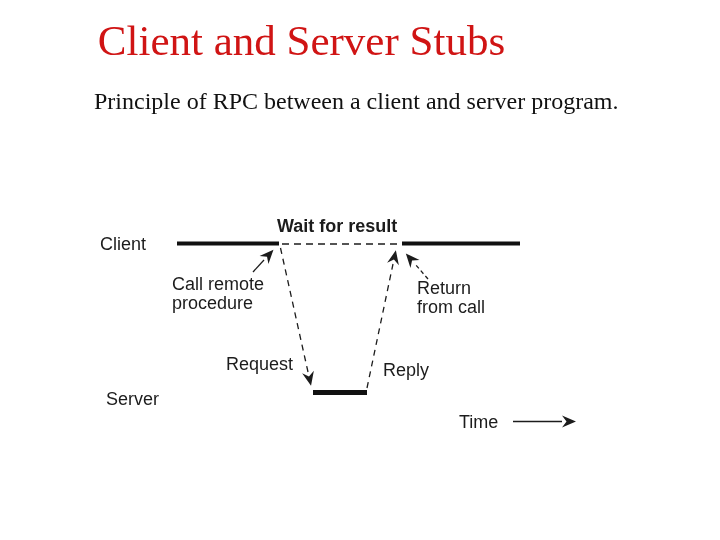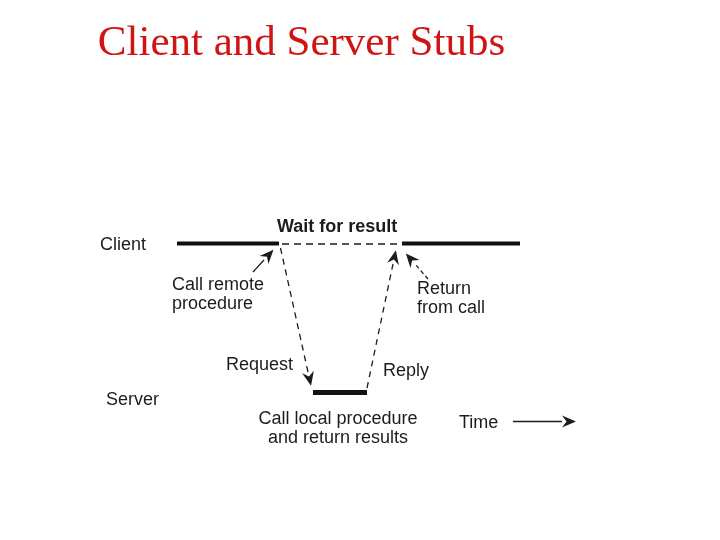--- a/index.html
+++ b/index.html
@@ -51,20 +51,21 @@
   .lbl-call-local  { left: 253px; top: 409px; width: 170px; text-align: center; }
   .lbl-time        { left: 459px; top: 413px; }
 </style>
 </head>
 <body>
 
 <div class="slide">
 
   <div class="title">Client and Server Stubs</div>
 
+  <div class="subtitle">Principle of RPC between a client and server program.</div>
 
   <svg class="diagram-svg" width="720" height="540" viewBox="0 0 720 540">
     <defs>
       <marker id="arrowhead" markerUnits="userSpaceOnUse" markerWidth="18" markerHeight="14" refX="2" refY="7" orient="auto">
         <polygon points="16,7 2,1 6.5,7 2,13" fill="#1c1c1c"></polygon>
       </marker>
     </defs>
 
     <line x1="177" y1="243.5" x2="279" y2="243.5" stroke="#111111" stroke-width="4"></line>
     <line x1="282" y1="244" x2="399" y2="244" stroke="#1c1c1c" stroke-width="1.4" stroke-dasharray="7,5"></line>
@@ -92,18 +93,16 @@
 
   <div class="dlabel lbl-return">Return
 from call</div>
 
   <div class="dlabel lbl-request">Request</div>
 
   <div class="dlabel lbl-reply">Reply</div>
 
   <div class="dlabel lbl-server">Server</div>
 
-  <div class="dlabel lbl-call-local">Call local procedure
-and return results</div>
 
   <div class="dlabel lbl-time">Time</div>
 
 </div>
 
 </body></html>

